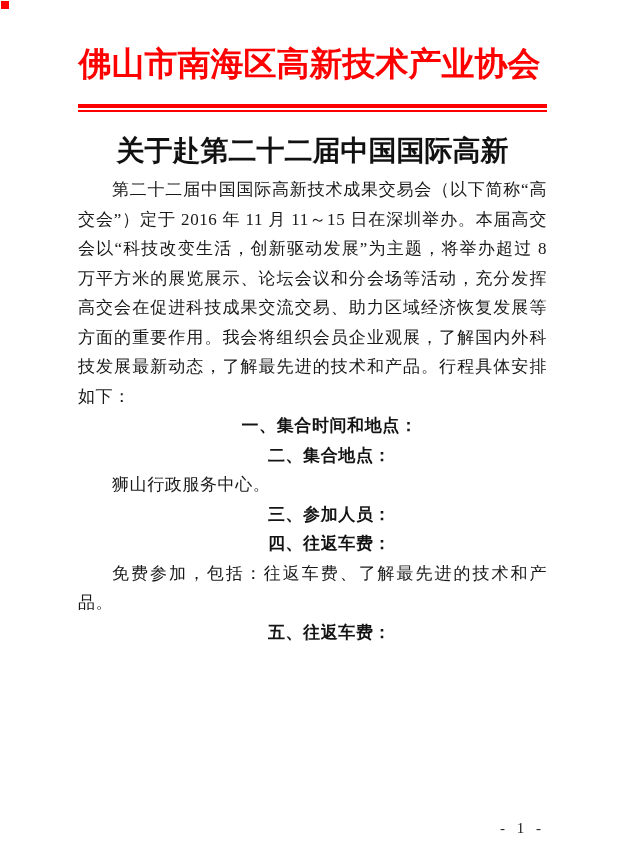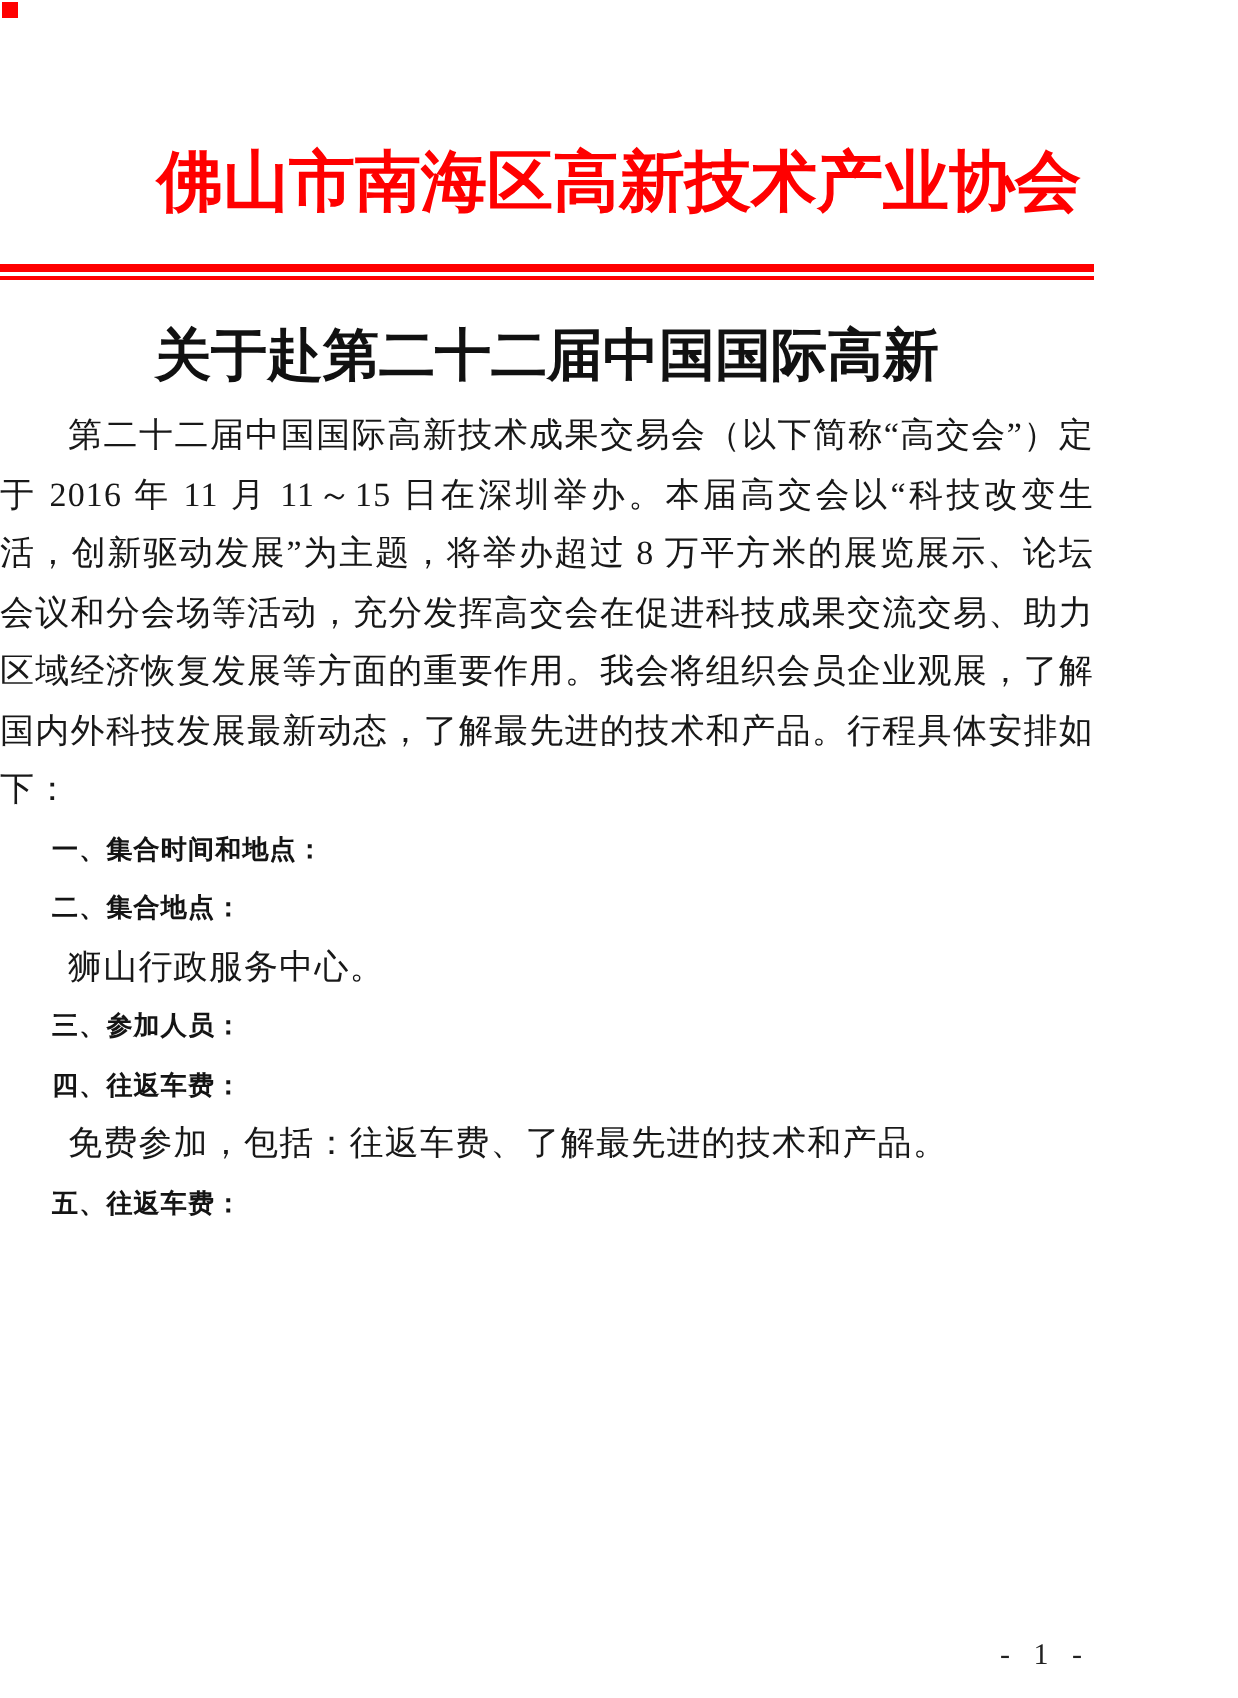--- a/index.html
+++ b/index.html
@@ -18,25 +18,26 @@
   }
   .corner-mark {
     position: absolute;
     left: 1px;
     top: 1px;
     width: 8px;
     height: 8px;
     background: #ff0000;
   }
   .content {
+    margin-left: 78px;
     margin-right: 72px; 
   }
   .org-title {
     margin: 0;
-    padding-top: 72px;
+    padding-top: 44px;
     font-size: 33px;
     line-height: 40px;
     font-weight: bold;
     text-align: center;
     color: #ff0000;
     white-space: nowrap;
     letter-spacing: 0px;
   }
   .red-rule {
     margin-top: 20px;
@@ -59,27 +60,28 @@
     margin: 0;
     font-size: 17px;
     line-height: 29.5px;
     letter-spacing: 0.6px;
     text-align: justify;
     text-indent: 2em;
     color: #181818;
   }
   .sec-heading {
     margin: 0;
-    font-size: 13px;
+    font-size: 17px;
     line-height: 29.5px;
     letter-spacing: 0.6px;
     text-indent: 2em;
     font-weight: bold;
     font-family: "Liberation Sans", "DejaVu Sans", sans-serif;
     color: #141414;
+    text-align: center;
   }
   .page-number {
     position: absolute;
     top: 820px;
     right: 74px;
     font-size: 15px;
     letter-spacing: 4px;
     color: #222222;
     font-family: "Liberation Serif", serif;
   }

